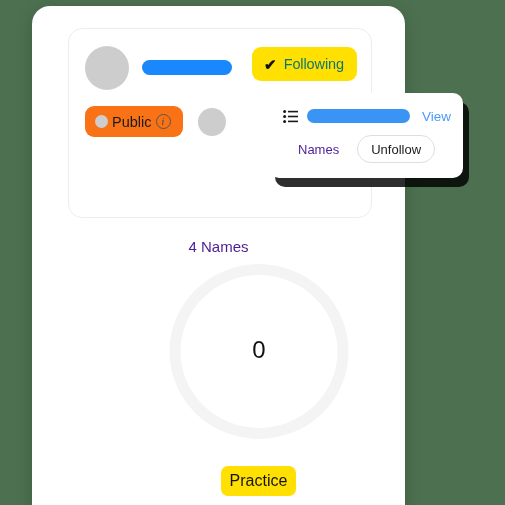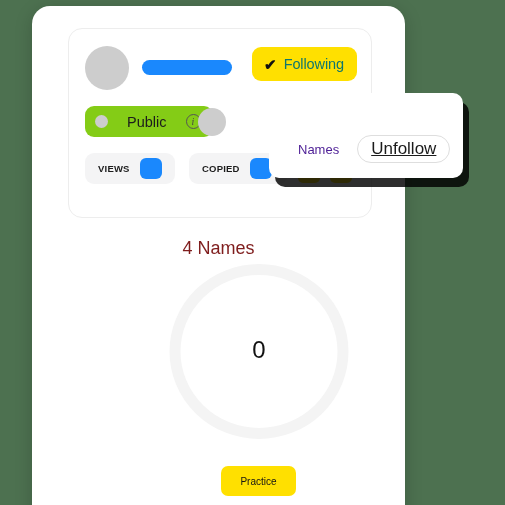--- a/index.html
+++ b/index.html
@@ -93,25 +93,25 @@
     position: absolute;
     left: 16px;
     top: 77px;
     height: 32px;
   }
   #public-chip {
     position: absolute;
     left: 0; top: 0;
     height: 31px;
     padding: 0 12px 0 10px;
-    background: #84cc16;
+    background: #f97316;
     border-radius: 9px;
     display: flex;
     align-items: center;
-    gap: 19px;
+    gap: 4px;
     cursor: pointer;
   }
   #public-chip .dot {
     width: 13px; height: 13px;
     border-radius: 50%;
     background: #cdcdcd;
   }
   #public-chip .lbl {
     font-size: 14.5px;
     color: #1c1c1c;
@@ -178,22 +178,22 @@
   }
   #yellow-box-1 { left: 213px; }
   #yellow-box-2 { left: 245px; }
 
   
   #names-count {
     position: absolute;
     left: 0; right: 0;
     top: 232px;
     text-align: center;
-    font-size: 18px;
-    color: #7f1d1d;
+    font-size: 15px;
+    color: #4c1d95;
   }
 
   #progress-ring {
     position: absolute;
     left: 137px;
     top: 258px;
     width: 180px;
     height: 175px;
   }
   #progress-ring svg { display: block; }
@@ -218,21 +218,21 @@
   #practice-button {
     position: absolute;
     left: 189px;
     top: 460px;
     width: 75px;
     height: 30px;
     background: #ffe000;
     border: none;
     border-radius: 7px;
     font-family: "Liberation Sans", sans-serif;
-    font-size: 10px;
+    font-size: 16px;
     color: #141414;
     cursor: pointer;
   }
 
   
   #follow-popup {
     position: absolute;
     left: 269px;
     top: 93px;
     width: 194px;
@@ -290,24 +290,23 @@
     padding-left: 15px;
   }
   #unfollow-button {
     margin-left: 18px;
     height: 28px;
     padding: 0 13px;
     background: #ffffff;
     border: 1px solid #dedede;
     border-radius: 14px;
     font-family: "Liberation Sans", sans-serif;
-    font-size: 17px;
+    font-size: 13px;
     color: #1b1b1b;
     cursor: pointer;
-    text-decoration: underline;
   }
 </style>
 </head>
 <body>
 
 <div id="main-card">
 
   <div id="profile-panel">
 
     <div class="header-row">
@@ -322,49 +321,49 @@
 
     <div class="meta-row">
       <div id="public-chip">
         <span class="dot"></span>
         <span class="lbl">Public</span>
         <span class="info">i</span>
       </div>
       <div class="avatar-sm"></div>
     </div>
 
-    <div class="stats-row">
-      <div class="stat-chip" id="views-chip">
-        <span class="k">VIEWS</span>
-        <span class="v"></span>
-      </div>
-      <div class="stat-chip" id="copied-chip">
-        <span class="k">COPIED</span>
-        <span class="v"></span>
-      </div>
-      <div class="yellow-box" id="yellow-box-1"></div>
-      <div class="yellow-box" id="yellow-box-2"></div>
-    </div>
   </div>
 
   <div id="names-count">4 Names</div>
 
   <div id="progress-ring">
     <svg width="180" height="175" viewBox="0 0 180 175" aria-hidden="true">
       <ellipse cx="90" cy="87.5" rx="84" ry="82" fill="none" stroke="#f4f4f4" stroke-width="11"></ellipse>
     </svg>
     <div id="ring-center">
       <div id="learned-value">0</div>
     </div>
   </div>
 
   <button id="practice-button">Practice</button>
 </div>
 
 <div id="follow-popup">
   <div id="popup-arrow"></div>
 
+  <div class="popup-row-1">
+    <svg id="list-icon" viewBox="0 0 15 13">
+      <circle cx="1.6" cy="1.6" r="1.5" fill="#1b1b1b"></circle>
+      <circle cx="1.6" cy="6.5" r="1.5" fill="#1b1b1b"></circle>
+      <circle cx="1.6" cy="11.4" r="1.5" fill="#1b1b1b"></circle>
+      <rect x="5" y="0.8" width="10" height="1.6" fill="#1b1b1b"></rect>
+      <rect x="5" y="5.7" width="10" height="1.6" fill="#1b1b1b"></rect>
+      <rect x="5" y="10.6" width="10" height="1.6" fill="#1b1b1b"></rect>
+    </svg>
+    <span class="popup-pill"></span>
+    <span id="view-link">View</span>
+  </div>
 
   <div class="popup-row-2">
     <span id="names-label">Names</span>
     <button id="unfollow-button">Unfollow</button>
   </div>
 </div>
 
 </body></html>

